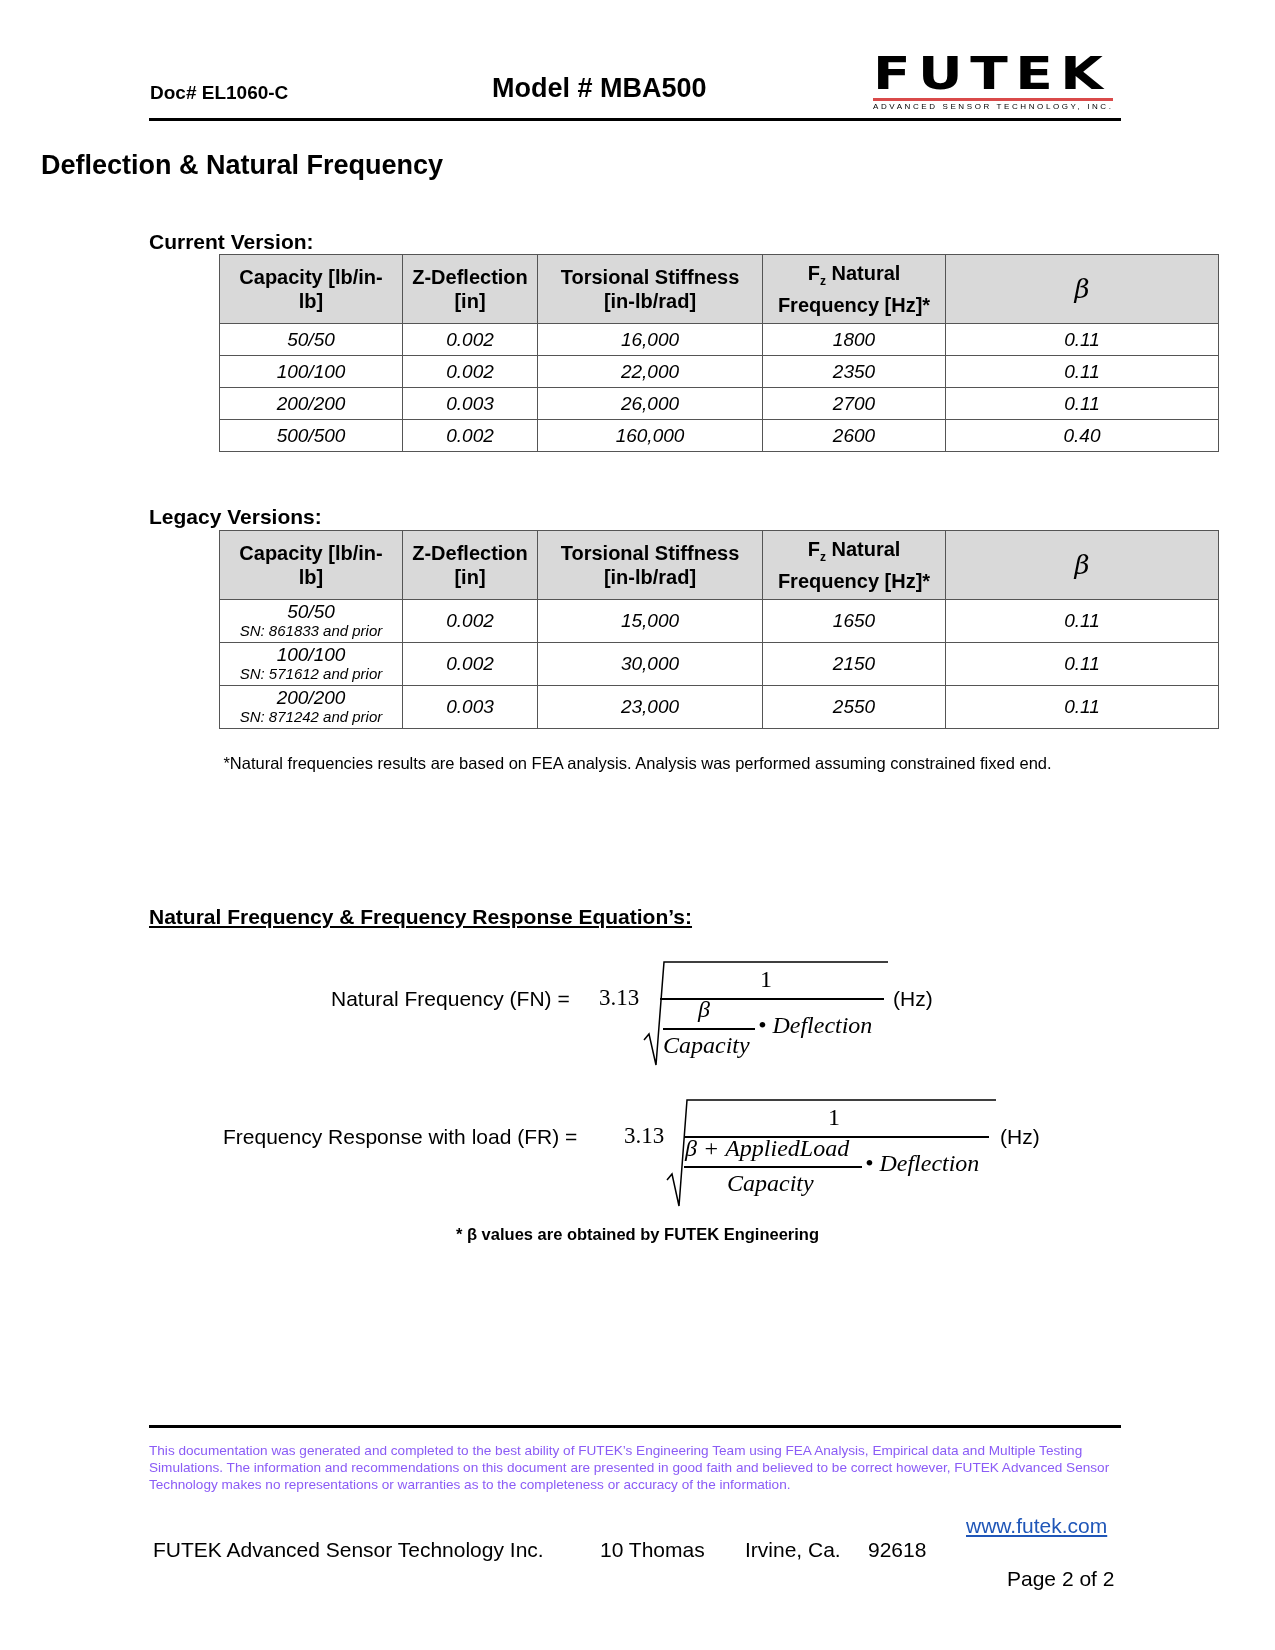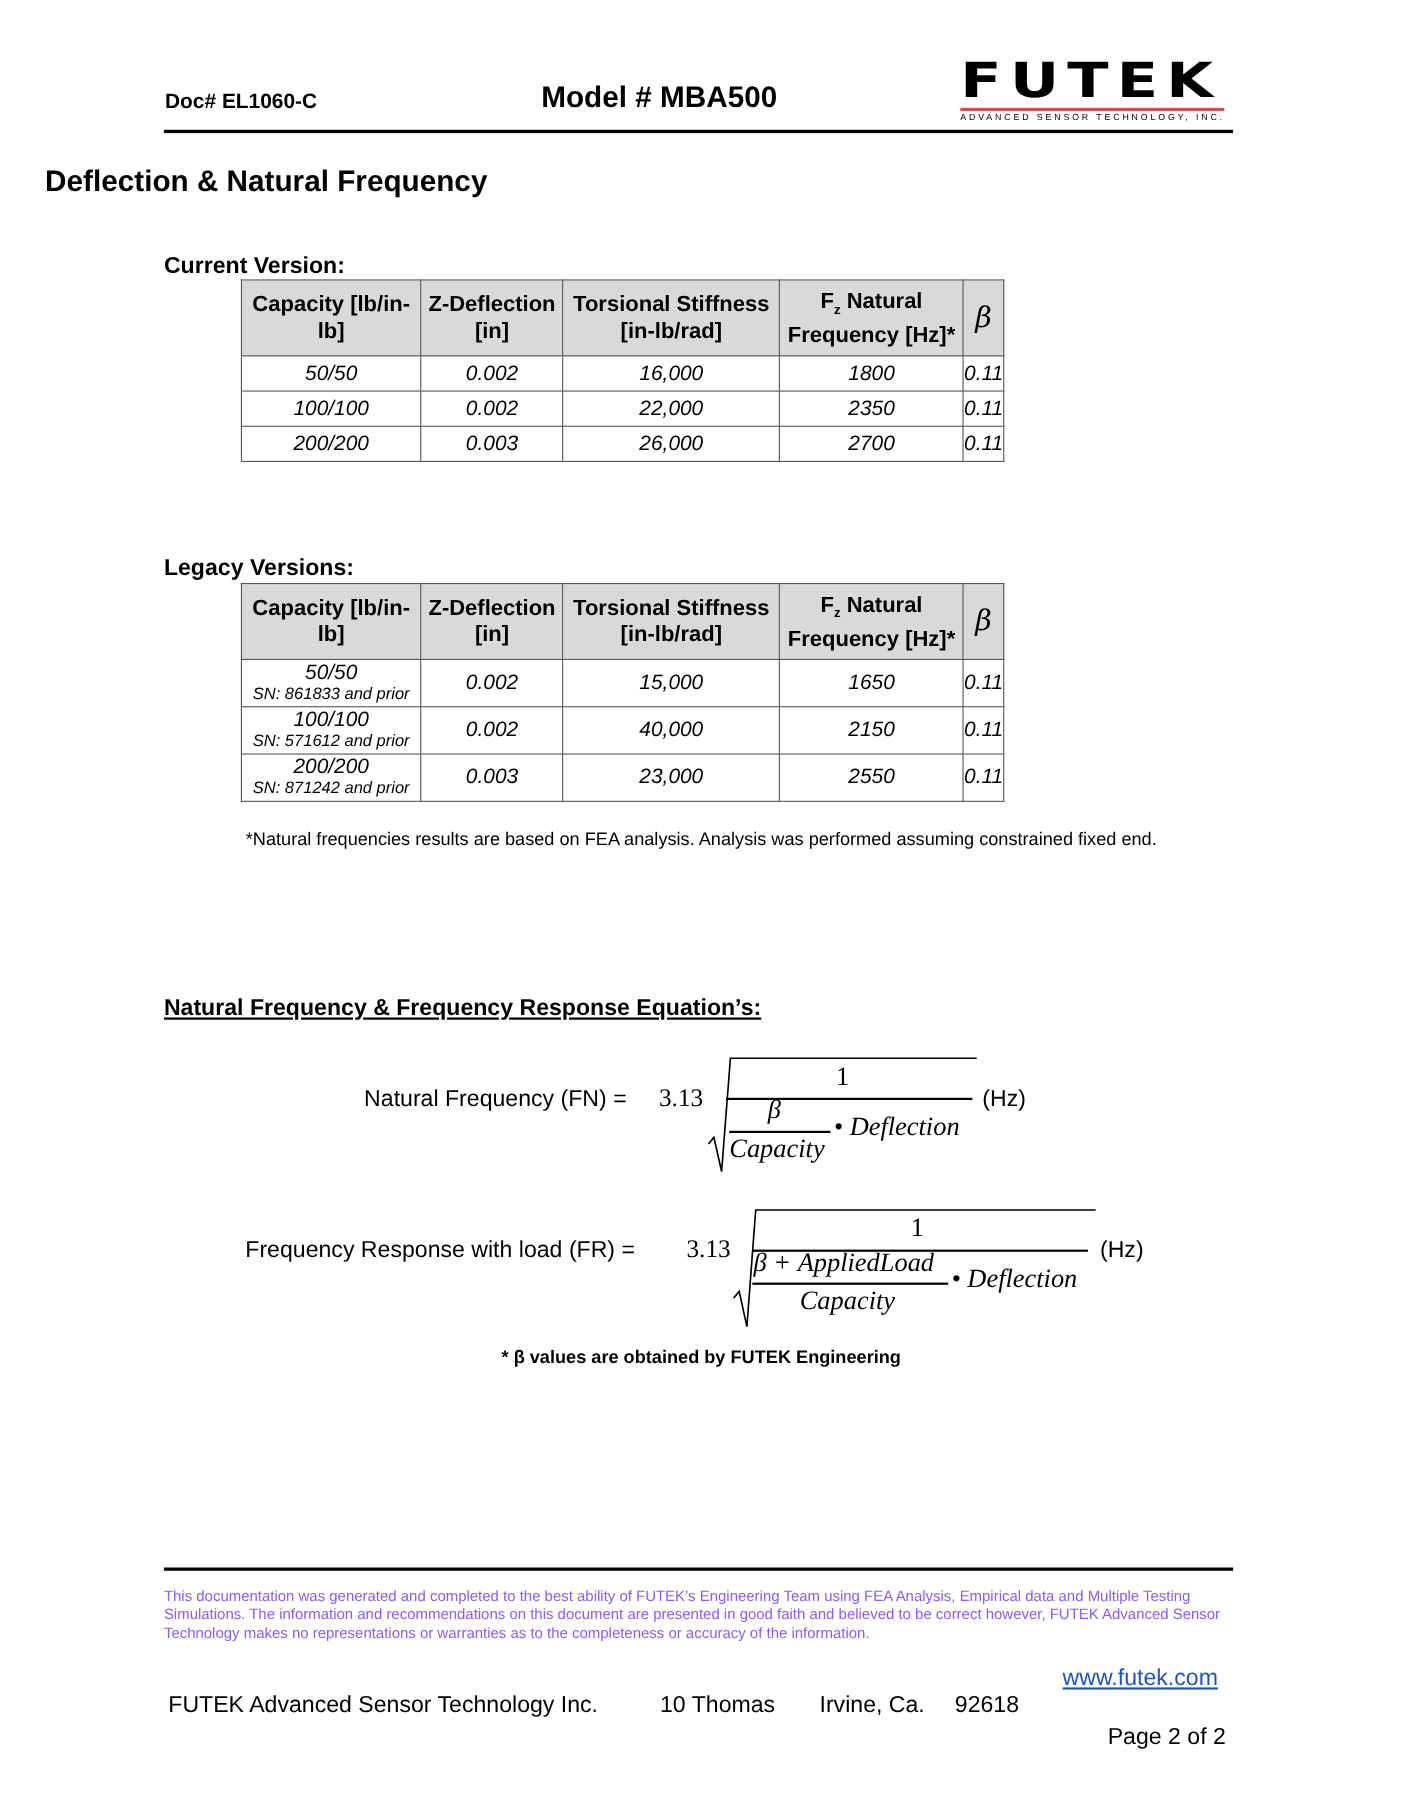--- a/index.html
+++ b/index.html
@@ -7,21 +7,21 @@
     .abs { position: absolute; }
     .doc-no { left: 150px; top: 82px; font-size: 19px; font-weight: bold; }
     .model { left: 492px; top: 73px; font-size: 27px; font-weight: bold; }
     .logo { left: 873px; top: 56px; width: 240px; height: 56px; }
     .logo-text { position: absolute; left: 0; top: -4px; font-family: "DejaVu Sans", sans-serif; font-weight: 900; font-size: 44px; letter-spacing: 6px; transform: scaleX(1.25); transform-origin: left top; line-height: 44px; }
     .logo-red { position: absolute; left: 0; top: 42px; width: 240px; height: 3px; background: #d94a4a; }
     .logo-sub { position: absolute; left: 0; top: 46px; font-size: 8px; letter-spacing: 2.6px; white-space: nowrap; }
     .head-rule { left: 149px; top: 118px; width: 972px; height: 3px; background: #000; }
     .page-title { left: 0; width: 1275px; top: 150px; font-size: 27px; font-weight: bold; padding-left: 41px; }
     .section-label { font-size: 21px; font-weight: bold; }
-    table.spec { border-collapse: collapse; position: absolute; left: 219px; width: 694px; font-family: "Liberation Sans", sans-serif; }
+    table.spec { border-collapse: collapse; position: absolute; left: 219px; width: 1000px; font-family: "Liberation Sans", sans-serif; }
     table.spec th, table.spec td { border: 1.5px solid #555; text-align: center; }
     table.spec th { background: #d9d9d9; font-weight: bold; font-size: 20px; line-height: 24px; height: 68px; padding: 0 6px; }
     table.spec td { font-style: italic; font-size: 19px; height: 31px; padding: 0; }
     table.spec th.beta { font-family: "DejaVu Serif", serif; font-style: italic; font-weight: normal; font-size: 26px; }
     table.legacy td { height: 42px; }
     .cap-main { display: block; font-size: 19px; line-height: 20px; }
     .cap-sn { display: block; font-size: 15px; line-height: 18px; }
     .footnote1 { left: 0; width: 1275px; top: 754px; text-align: center; font-size: 16.5px; font-weight: normal; }
     .eq-title { left: 149px; top: 905px; font-size: 21px; font-weight: bold; text-decoration: underline; }
     .eq-label { font-size: 21px; }
@@ -76,20 +76,27 @@
       <td>2350</td>
       <td>0.11</td>
     </tr>
     <tr>
       <td>200/200</td>
       <td>0.003</td>
       <td>26,000</td>
       <td>2700</td>
       <td>0.11</td>
     </tr>
+    <tr>
+      <td>500/500</td>
+      <td>0.002</td>
+      <td>160,000</td>
+      <td>2600</td>
+      <td>0.40</td>
+    </tr>
   </tbody>
 </table>
 
 <div class="abs section-label" style="left:149px; top:505px;">Legacy Versions:</div>
 <table class="spec legacy" style="top:530px;">
   <thead>
     <tr>
       <th style="width:170px;"><span>Capacity [lb/in-</span><br><span>lb]</span></th>
       <th style="width:122px;"><span>Z-Deflection</span><br><span>[in]</span></th>
       <th style="width:212px;"><span>Torsional Stiffness</span><br><span>[in-lb/rad]</span></th>
@@ -107,21 +114,21 @@
       <td>15,000</td>
       <td>1650</td>
       <td>0.11</td>
     </tr>
     <tr>
       <td>
           <span class="cap-main">100/100</span>
           <span class="cap-sn">SN: 571612 and prior</span>
         </td>
       <td>0.002</td>
-      <td>40,000</td>
+      <td>30,000</td>
       <td>2150</td>
       <td>0.11</td>
     </tr>
     <tr>
       <td>
           <span class="cap-main">200/200</span>
           <span class="cap-sn">SN: 871242 and prior</span>
         </td>
       <td>0.003</td>
       <td>23,000</td>

